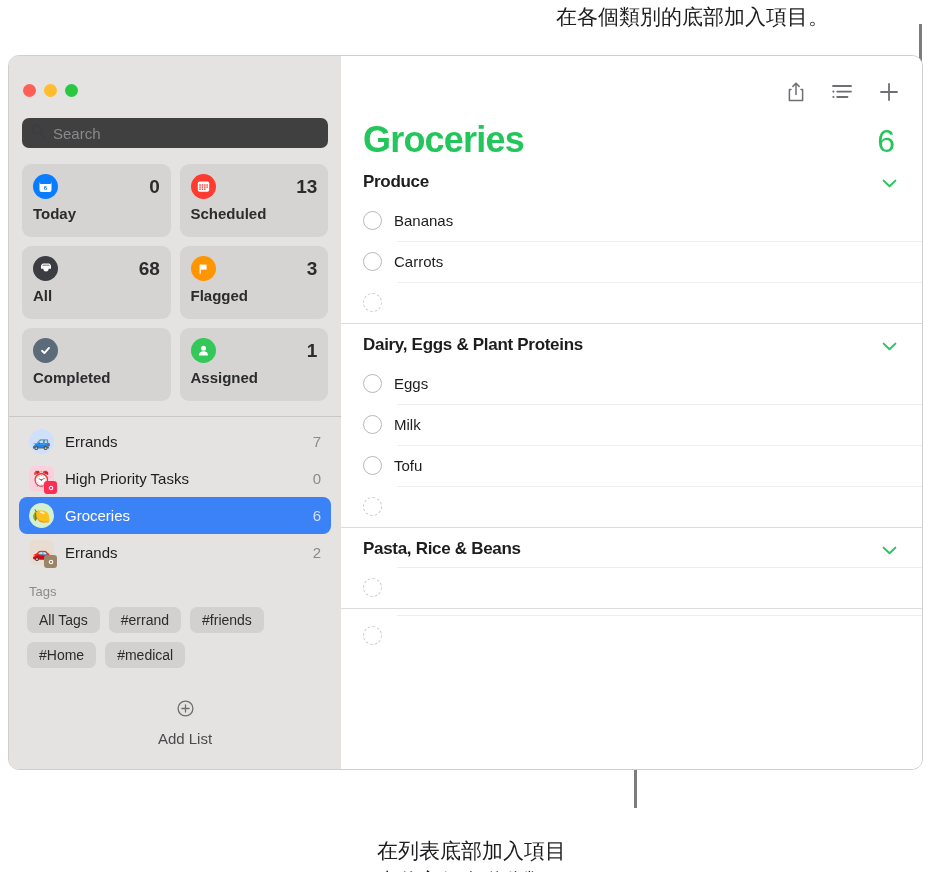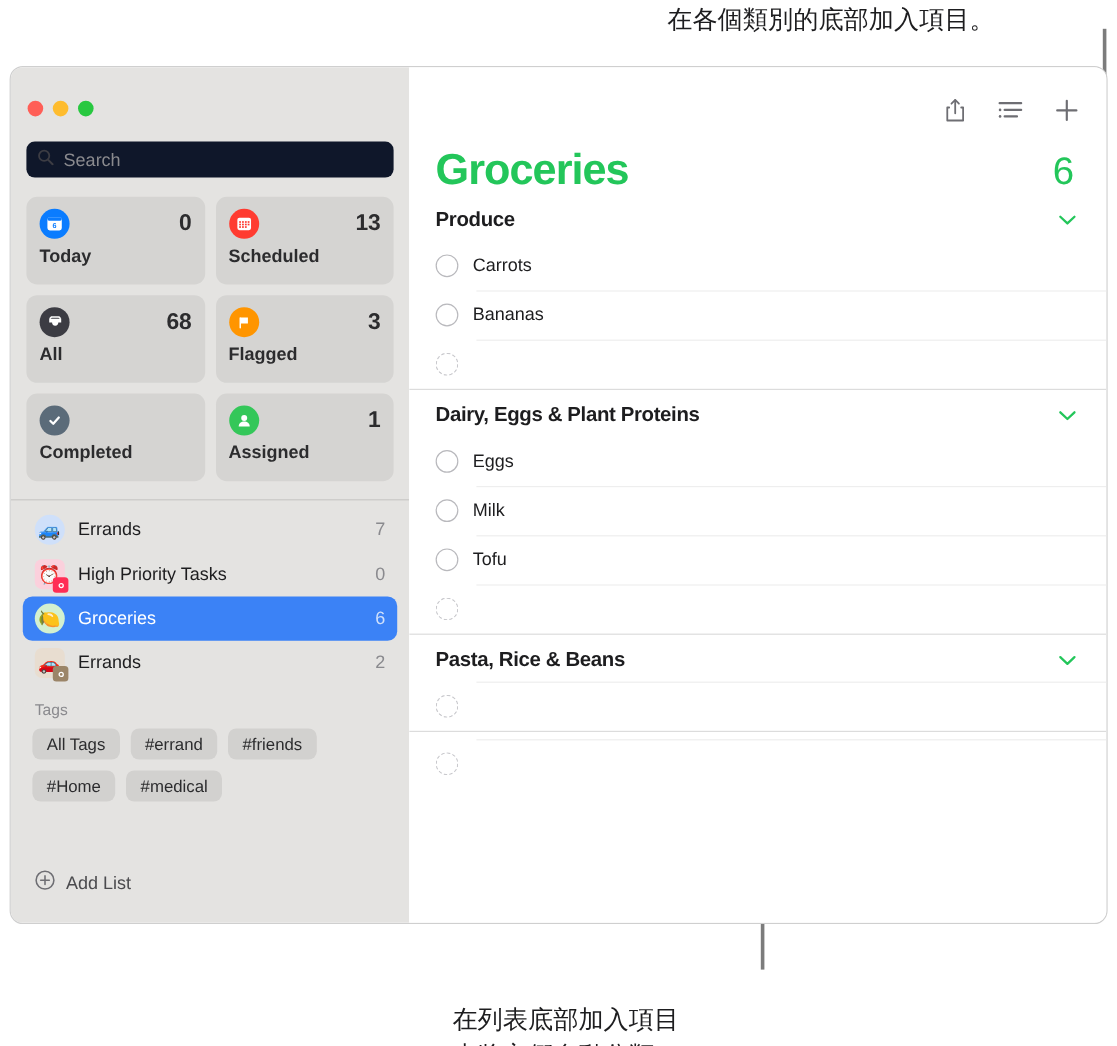--- a/index.html
+++ b/index.html
@@ -52,21 +52,21 @@
     display: flex; flex-direction: column;
   }
   .traffic { display: flex; gap: 8px; padding: 28px 0 0 14px; }
   .tl { width: 13px; height: 13px; border-radius: 50%; }
   .tl.r { background: #ff5f57; }
   .tl.y { background: #febc2e; }
   .tl.g { background: #28c840; }
 
   .searchbar {
     margin: 21px 13px 0 13px; height: 30px;
-    background: #0f172a; border-radius: 7px;
+    background: #404040; border-radius: 7px;
     display: flex; align-items: center; gap: 8px; padding: 0 9px;
   }
   .searchbar .ph { font-size: 15px; color: #8a8a8e; }
 
   .cards {
     display: grid; grid-template-columns: 1fr 1fr;
     gap: 9px; padding: 16px 13px 0 13px;
   }
   .card {
     background: #d5d4d2; border-radius: 9px;
@@ -93,21 +93,21 @@
   .list-row.sel .list-name { color: #ffffff; font-weight: 500; }
   .list-count { font-size: 15px; color: #8a8a8e; }
   .list-row.sel .list-count { color: #cfe0fb; }
   .badge { position: absolute; right: -3px; bottom: -3px; width: 13px; height: 13px; border-radius: 3px;
            display: flex; align-items: center; justify-content: center; }
 
   .tags-header { font-size: 13px; color: #8a8a8e; padding: 13px 0 0 20px; }
   .tags-wrap { display: flex; flex-wrap: wrap; gap: 9px; padding: 8px 18px 0 18px; text-align: right; }
   .tag { background: #d2d1cf; border-radius: 7px; padding: 5px 12px; font-size: 14px; color: #2c2c2e; }
 
-  #add-list { margin-top: auto; display: flex; align-items: center; gap: 9px; padding: 0 0 22px 20px; }
+  #add-list { margin-top: auto; display: flex; align-items: center; gap: 9px; padding: 0 0 22px 20px; flex-direction: column; }
   #add-list .txt { font-size: 15px; color: #4b4b4e; }
 
   
   #main { flex: 1; background: #ffffff; position: relative; overflow: hidden; }
   #toolbar { display: flex; justify-content: flex-end; align-items: center; gap: 25px; padding: 25px 22px 0 0; }
   .tb-ic { cursor: default; }
 
   #title-row { display: flex; align-items: baseline; justify-content: space-between; padding: 12px 27px 0 22px; }
   #list-title { font-size: 36px; font-weight: 700; color: #23c65a; letter-spacing: -0.8px; }
   #list-total { font-size: 32px; font-weight: 400; color: #23c65a; }
@@ -360,25 +360,25 @@
         <div class="sec-head">
           <span class="sec-title">Produce</span>
           <span class="chev">
             <svg width="15" height="9" viewBox="0 0 15 9">
                 <path d="M1.6 1.6 L7.5 7.2 L13.4 1.6" fill="none" stroke="#23c65a" stroke-width="1.9" stroke-linecap="round" stroke-linejoin="round"></path>
               </svg>
           </span>
         </div>
         <div class="item">
           <span class="circle"></span>
-          <span class="item-text">Carrots</span>
+          <span class="item-text">Bananas</span>
         </div>
         <div class="item">
           <span class="circle"></span>
-          <span class="item-text">Bananas</span>
+          <span class="item-text">Carrots</span>
         </div>
         <div class="item newrow">
           <span class="circle dashed"></span>
           <span class="item-text"></span>
         </div>
       </div>
       <div class="sec-div thick"></div>
 
       <div class="section">
         <div class="sec-head">

